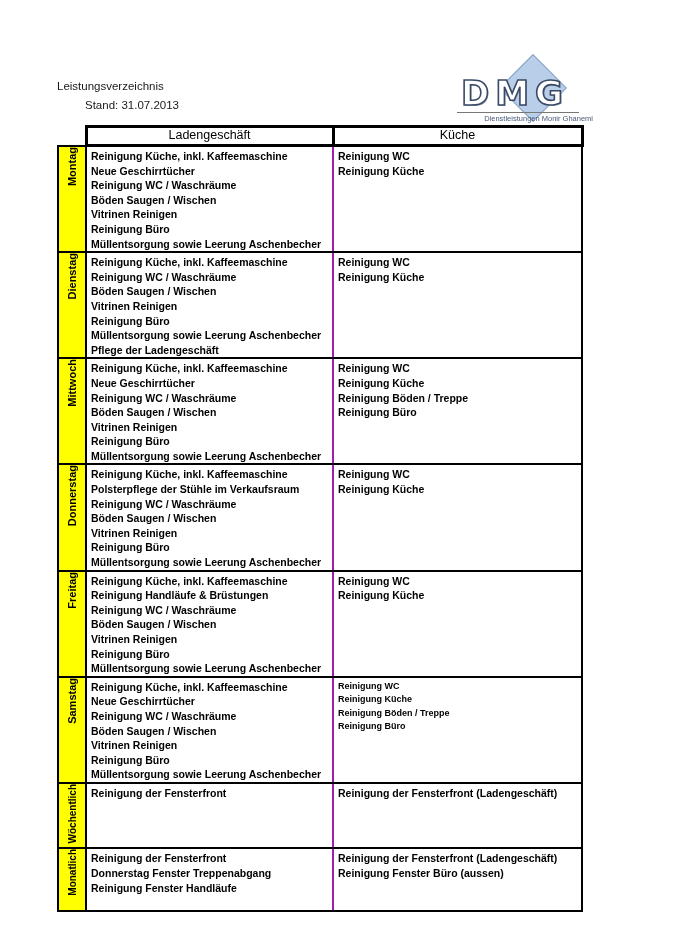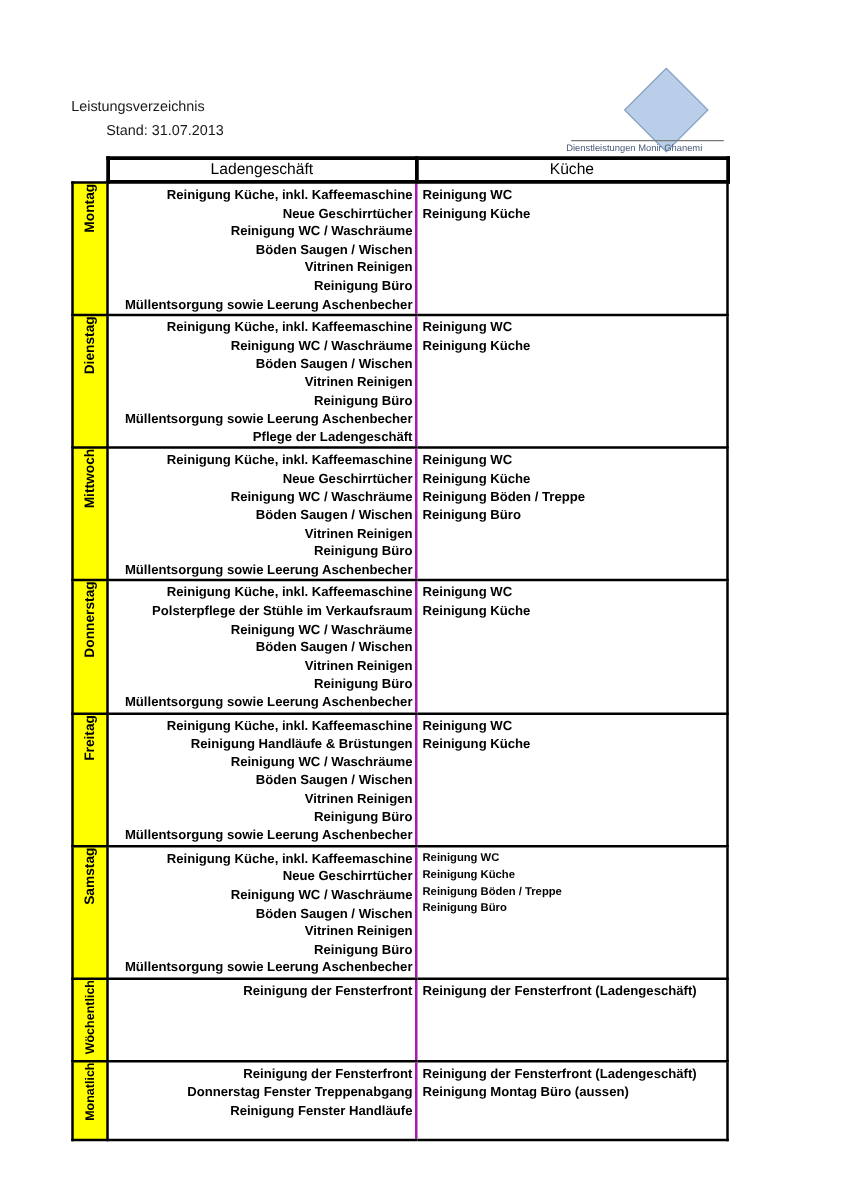--- a/index.html
+++ b/index.html
@@ -20,21 +20,21 @@
   }
   .dmg{
     position:absolute;left:8px;top:14px;z-index:1;
     font-family:"DejaVu Sans", sans-serif;font-weight:bold;
     font-size:34px;line-height:34px;letter-spacing:6px;color:#ffffff;
     -webkit-text-stroke:1.6px #3a4a66;
     text-shadow:1px 1px 0 #9aa6ba;
   }
   .logo-rule{position:absolute;left:4px;top:50px;width:122px;height:1px;background:#777;z-index:2;}
   .tagline{
-    position:absolute;left:0;top:52px;width:128px;text-align:left;z-index:2;
+    position:absolute;left:12px;top:52px;width:128px;text-align:right;z-index:2;
     font-size:7.5px;color:#4a5a78;background:transparent;white-space:nowrap;
   }
 
   
   table.schedule{
     position:absolute;left:57px;top:125px;border-collapse:collapse;
     table-layout:fixed;width:524px;
   }
   table.schedule td,table.schedule th{padding:0;vertical-align:top;}
   col.c-day{width:28px;}
@@ -48,39 +48,40 @@
   td.day{
     border:2px solid #000;background:#ffff00;
     text-align:center;vertical-align:middle;
   }
   .day-label{
     display:inline-block;writing-mode:vertical-rl;transform:rotate(180deg);
     font-weight:bold;font-size:11px;white-space:nowrap;
   }
   tr.short .day-label{font-size:10px;}
   td.tasks{border:2px solid #000;background:#fff;}
-  td.laden{border-right:1px solid #000;text-align:right;}
+  td.laden{border-right:1px solid #000;}
   td.buero{border-left:2px solid #a21caf;}
   .task-list{padding:2px 2px 0 4px;}
   .task-line{font-size:10.5px;font-weight:bold;line-height:14.6px;white-space:nowrap;}
   td.small-font .task-line{font-size:9px;line-height:13.4px;}
   tr.r-day{height:103px;}
   tr.r-week{height:64px;}
   tr.r-month{height:63px;}
 </style>
 </head>
 <body>
 
 <div class="doc-header">
   <div class="doc-title">Leistungsverzeichnis</div>
   <div class="doc-date">Stand: 31.07.2013</div>
 </div>
 
 <div class="logo">
   <div class="diamond"></div>
+  <div class="dmg">DMG</div>
   <div class="logo-rule"></div>
   <div class="tagline">Dienstleistungen Monir Ghanemi</div>
 </div>
 
 <table class="schedule">
   <colgroup>
       <col class="c-day">
       <col class="c-laden">
       <col class="c-buero">
     </colgroup>
@@ -234,18 +235,18 @@
       <td class="tasks laden">
           <div class="task-list">
             <div class="task-line">Reinigung der Fensterfront</div>
             <div class="task-line">Donnerstag Fenster Treppenabgang</div>
             <div class="task-line">Reinigung Fenster Handläufe</div>
           </div>
         </td>
       <td class="tasks buero">
           <div class="task-list">
             <div class="task-line">Reinigung der Fensterfront (Ladengeschäft)</div>
-            <div class="task-line">Reinigung Montag Büro (aussen)</div>
+            <div class="task-line">Reinigung Fenster Büro (aussen)</div>
           </div>
         </td>
     </tr>
   </tbody>
 </table>
 
 </body></html>

